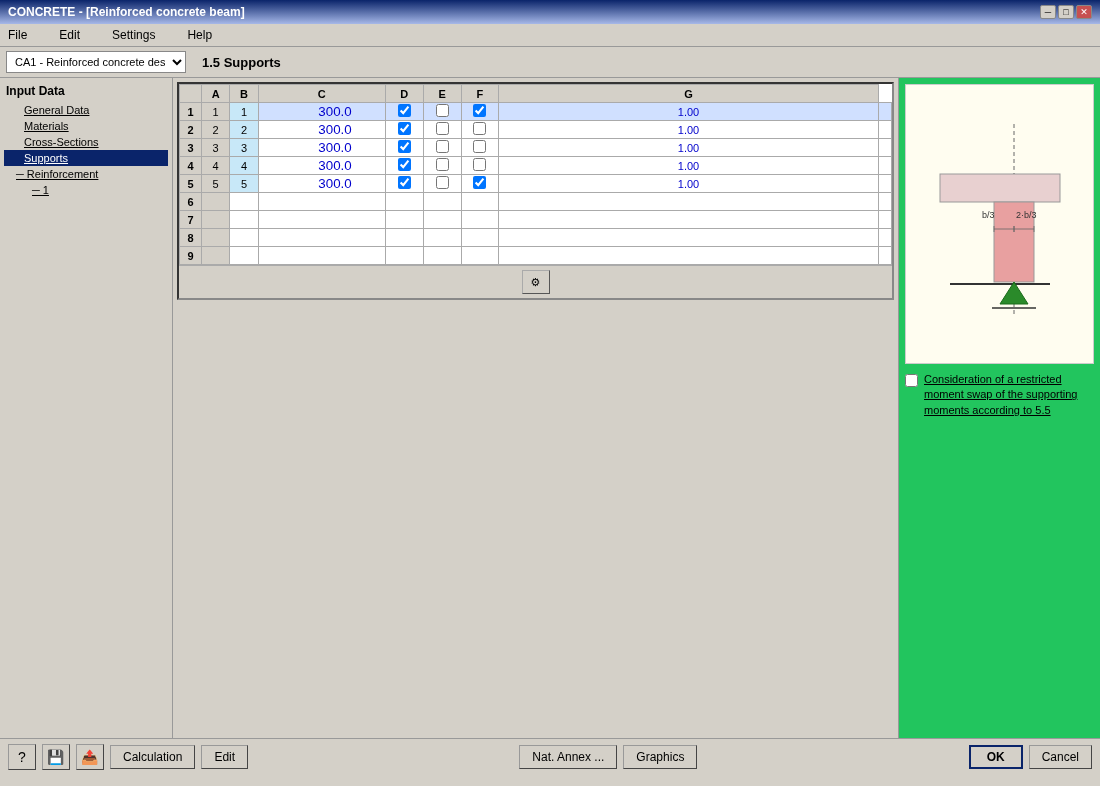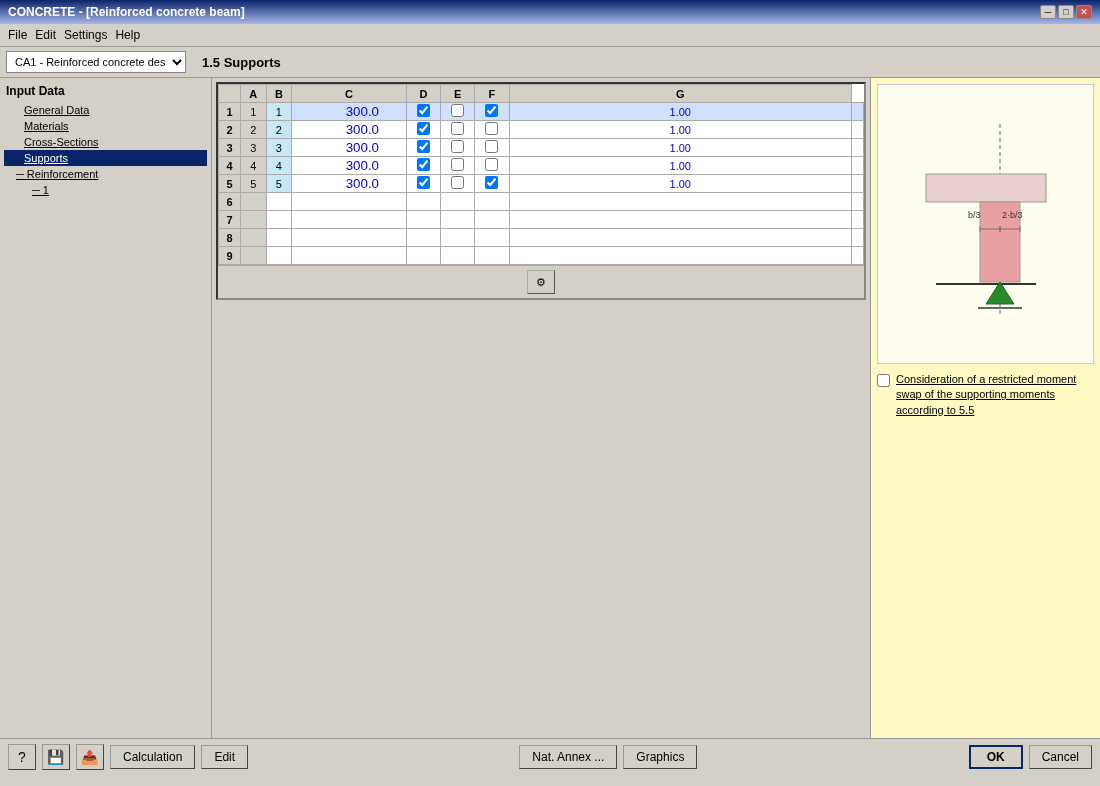--- a/index.html
+++ b/index.html
@@ -25,21 +25,21 @@
       font-size: 9px;
       cursor: pointer;
       color: black;
     }
     .title-btn.close-btn { background: #c75050; color: white; }
 
     .menu-bar {
       background: #d4d0c8;
       border-bottom: 1px solid #999;
       padding: 2px 4px;
-      display: flex; gap: 0;
+      display: flex; gap: 24px;
     }
     .menu-item { font-size: 12px; padding: 2px 4px; cursor: pointer; }
 
     .toolbar-row {
       background: #d4d0c8;
       padding: 4px 6px;
       display: flex; align-items: center; gap: 6px;
       border-bottom: 1px solid #999;
     }
     .dropdown-select {
@@ -48,21 +48,21 @@
       font-size: 11px; padding: 1px 4px;
     }
     .section-title { font-size: 13px; font-weight: bold; padding-left: 10px; }
 
     .main-content {
       display: flex;
       height: calc(786px - 24px - 26px - 32px - 44px);
     }
 
     .left-panel {
-      width: 212px;
+      width: 173px;
       background: #d4d0c8;
       border-right: 1px solid #999;
       padding: 6px 4px;
     }
     .left-panel-title { font-weight: bold; font-size: 12px; margin-bottom: 4px; padding-left: 2px; }
     .tree-item {
       padding: 2px 4px 2px 12px;
       cursor: pointer;
       font-size: 11px;
       white-space: nowrap;
@@ -98,22 +98,22 @@
     .col-b-header { background: #add8e6; }
     .row-num { background: #d4d0c8; width: 22px; }
     input[type=checkbox] { width: 13px; height: 13px; cursor: pointer; }
 
     .table-wrapper {
       border: 2px inset #888;
       background: white;
     }
 
     .right-panel {
-      width: 230px;
-      background: #fef9c3;
+      width: 202px;
+      background: #22c55e;
       border-left: 1px solid #999;
       padding: 6px;
       display: flex;
       flex-direction: column;
     }
 
     .diagram-area {
       flex: 0 0 auto;
       height: 280px;
       background: #fffdf0;

